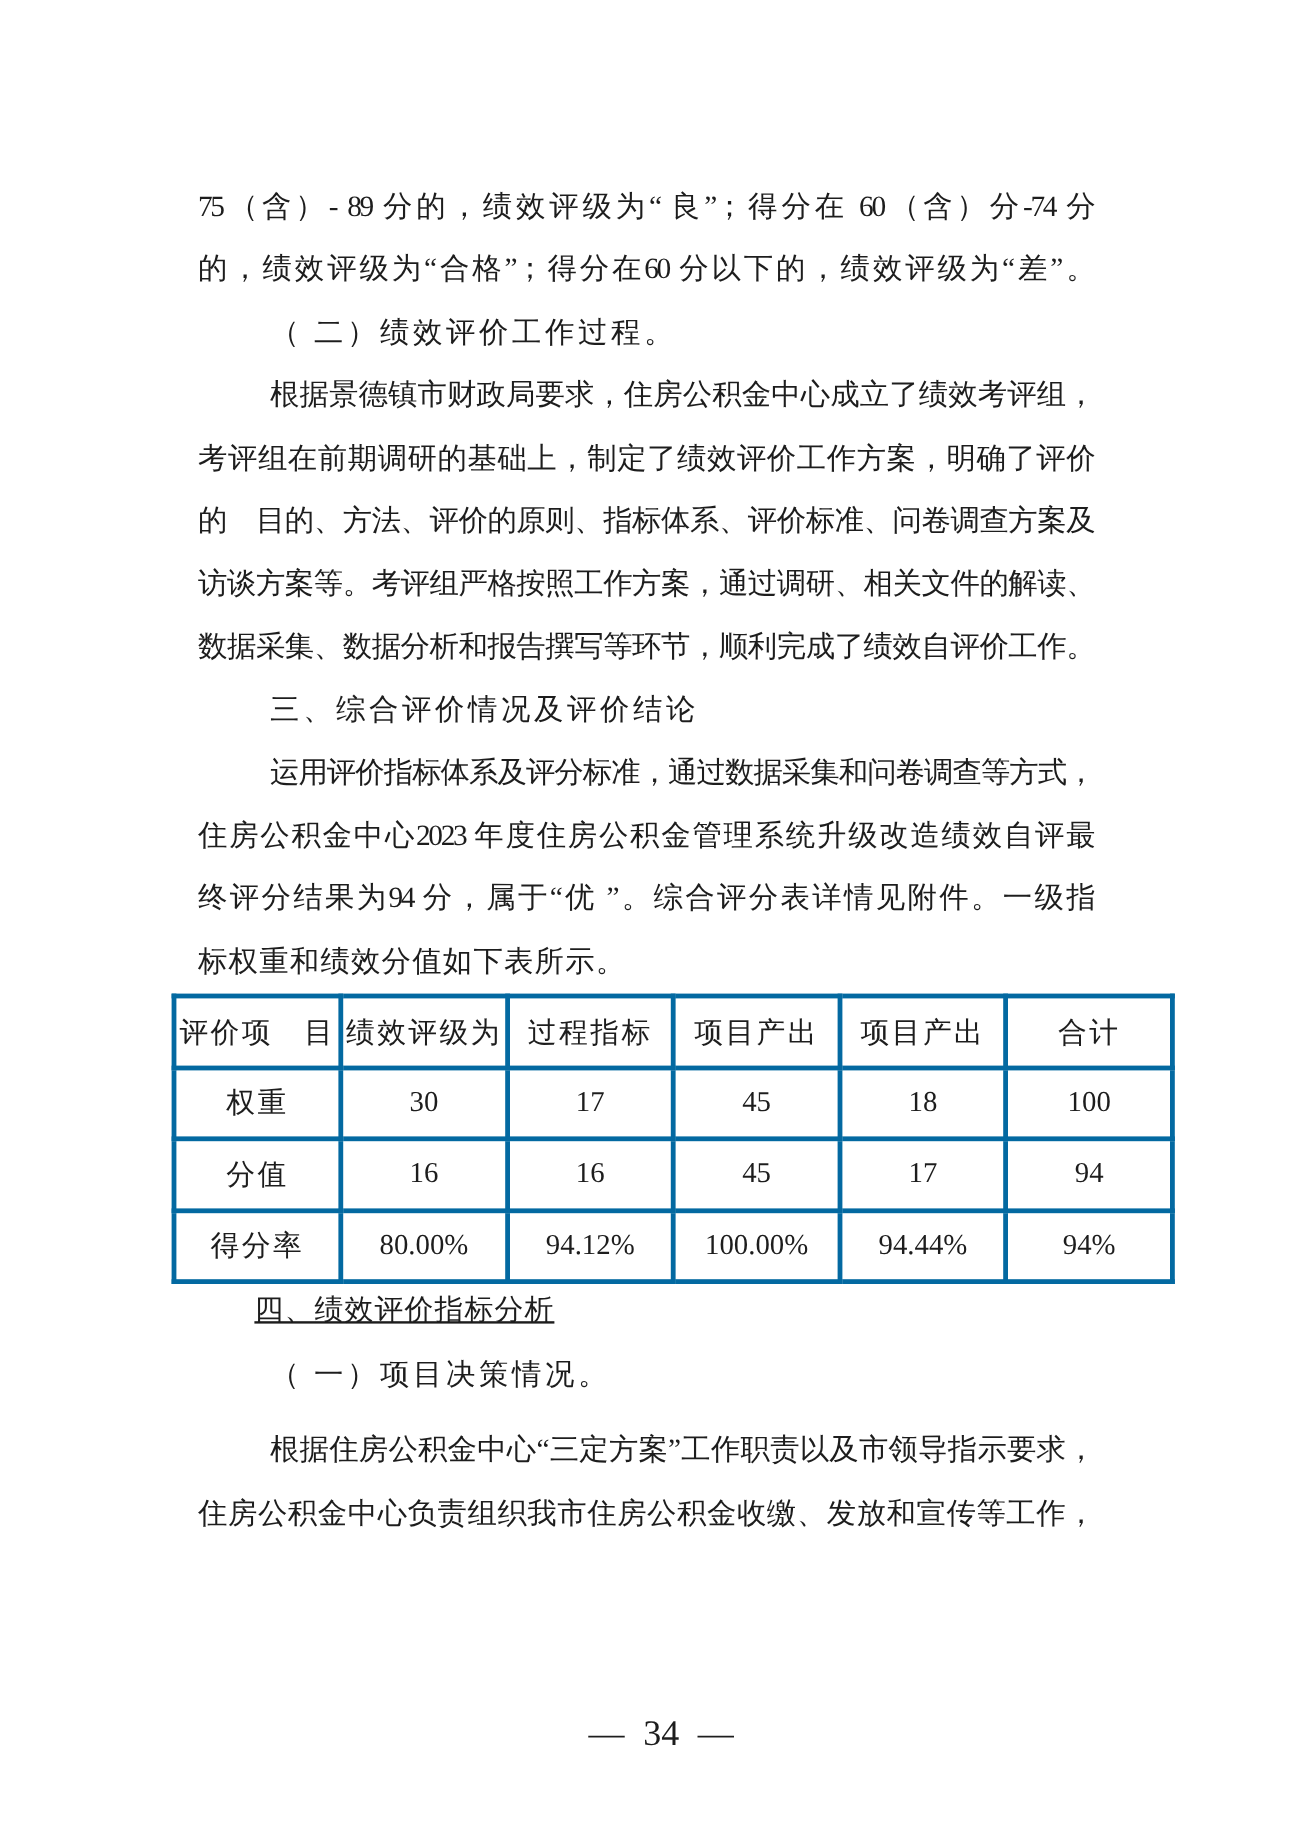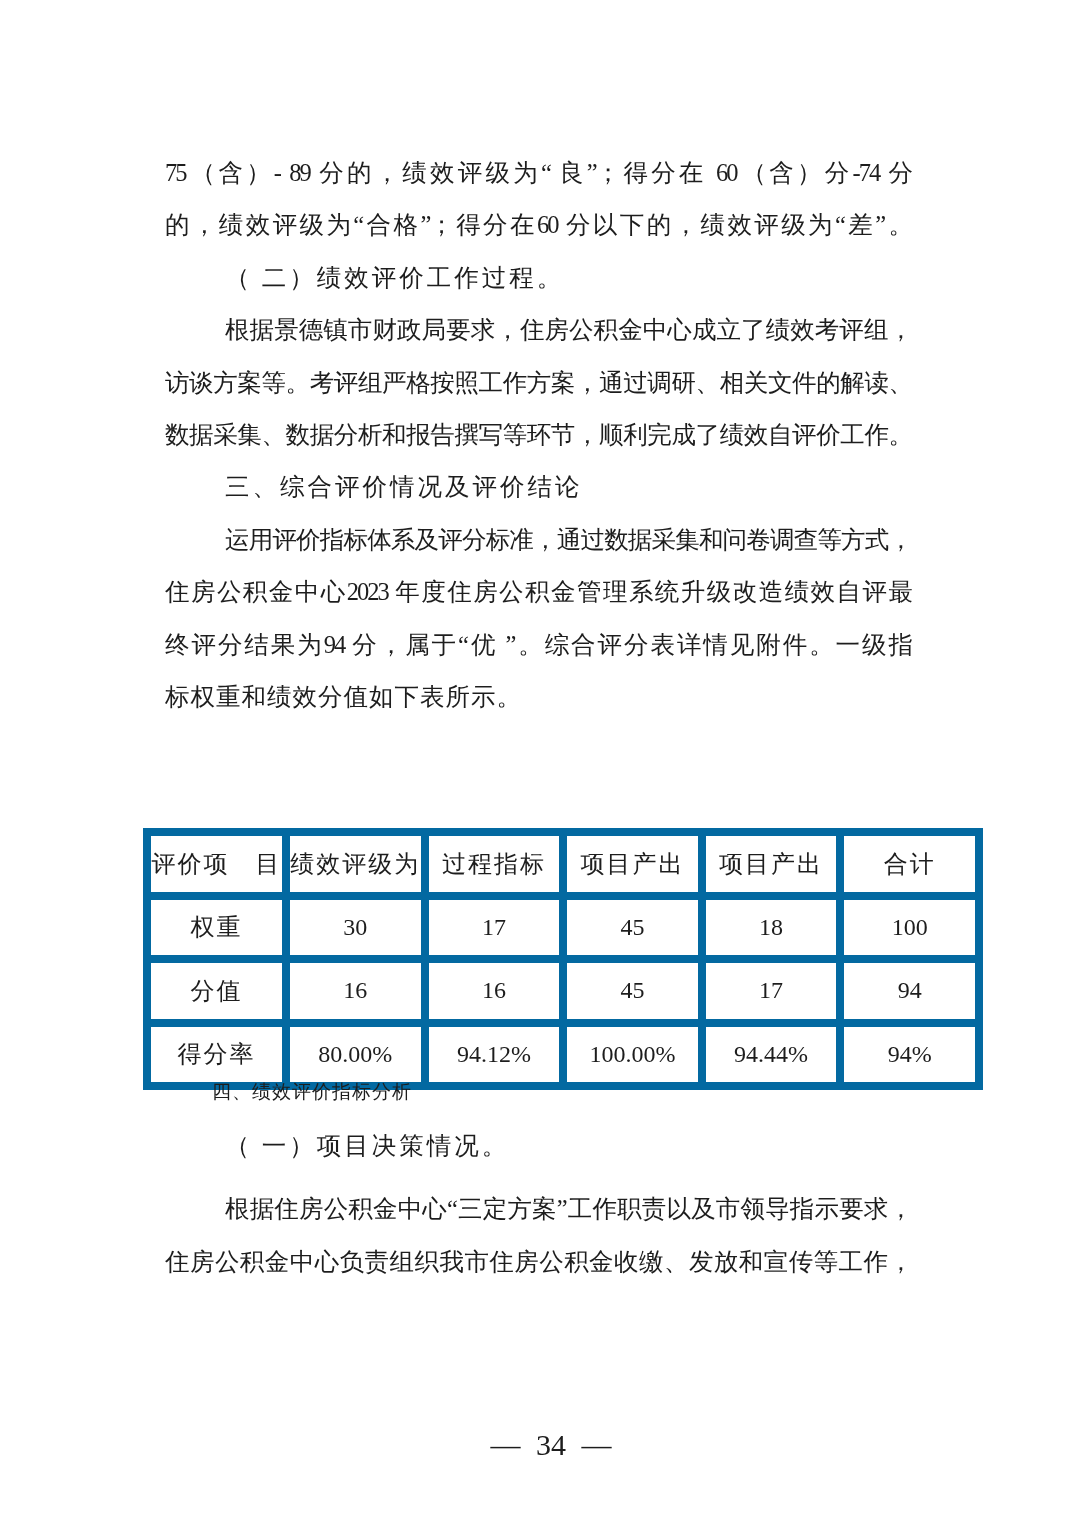--- a/index.html
+++ b/index.html
@@ -31,33 +31,33 @@
     text-justify: inter-character;
     letter-spacing: -2px;
   }
   .ind { text-indent: 60px; }
   .spread { letter-spacing: 3px; }
   .gap { margin-top: 11px; }
 
   
   .small-heading {
     position: absolute; left: 212px; top: 1081px;
-    font-size: 19px; letter-spacing: 1px;
-    line-height: 22px; margin: 0;
+    font-size: 24px; letter-spacing: 1px;
+    line-height: 22px; margin: 0; text-decoration: underline;
   }
 
   
   .tbl {
     position: absolute; left: 143px; top: 828px;
     width: 832px;
     border-collapse: collapse; table-layout: fixed;
     font-size: 24px;
   }
   .tbl th, .tbl td {
-    border: 8px solid #0369a1;
+    border: 4px solid #0369a1;
     text-align: center; vertical-align: middle;
     font-weight: normal; padding: 0;
     height: 55.5px;
     overflow: hidden;
   }
   .tbl .lab { letter-spacing: 2px; }
   .col-first { width: 139px; }
   .col-rest  { width: 138.6px; }
 
   
@@ -72,20 +72,22 @@
 </head>
 <body>
 
 <div class="page">
 
   <div class="textblock" id="part1">
     <p class="ln fill">75（含）- 89 分的，绩效评级为“ 良”；得分在 60（含）分-74 分</p>
     <p class="ln fill">的，绩效评级为“合格”；得分在60 分以下的，绩效评级为“差”。</p>
     <p class="ln ind spread">（ 二）绩效评价工作过程。</p>
     <p class="ln ind fill">根据景德镇市财政局要求，住房公积金中心成立了绩效考评组，</p>
+    <p class="ln fill">考评组在前期调研的基础上，制定了绩效评价工作方案，明确了评价</p>
+    <p class="ln fill">的　目的、方法、评价的原则、指标体系、评价标准、问卷调查方案及</p>
     <p class="ln fill">访谈方案等。考评组严格按照工作方案，通过调研、相关文件的解读、</p>
     <p class="ln fill">数据采集、数据分析和报告撰写等环节，顺利完成了绩效自评价工作。</p>
     <p class="ln ind spread">三、综合评价情况及评价结论</p>
     <p class="ln ind fill">运用评价指标体系及评分标准，通过数据采集和问卷调查等方式，</p>
     <p class="ln fill">住房公积金中心2023 年度住房公积金管理系统升级改造绩效自评最</p>
     <p class="ln fill">终评分结果为94 分，属于“优 ”。综合评分表详情见附件。一级指</p>
     <p class="ln">标权重和绩效分值如下表所示。</p>
   </div>
 
   <table class="tbl">

